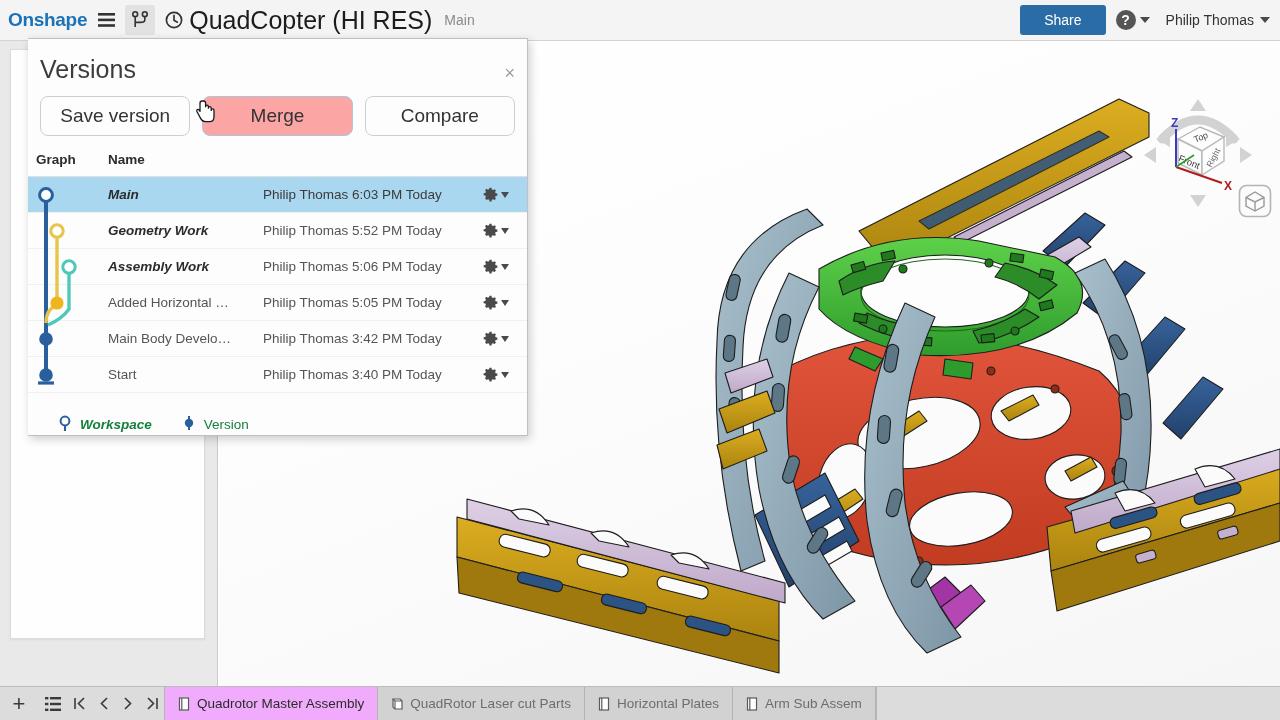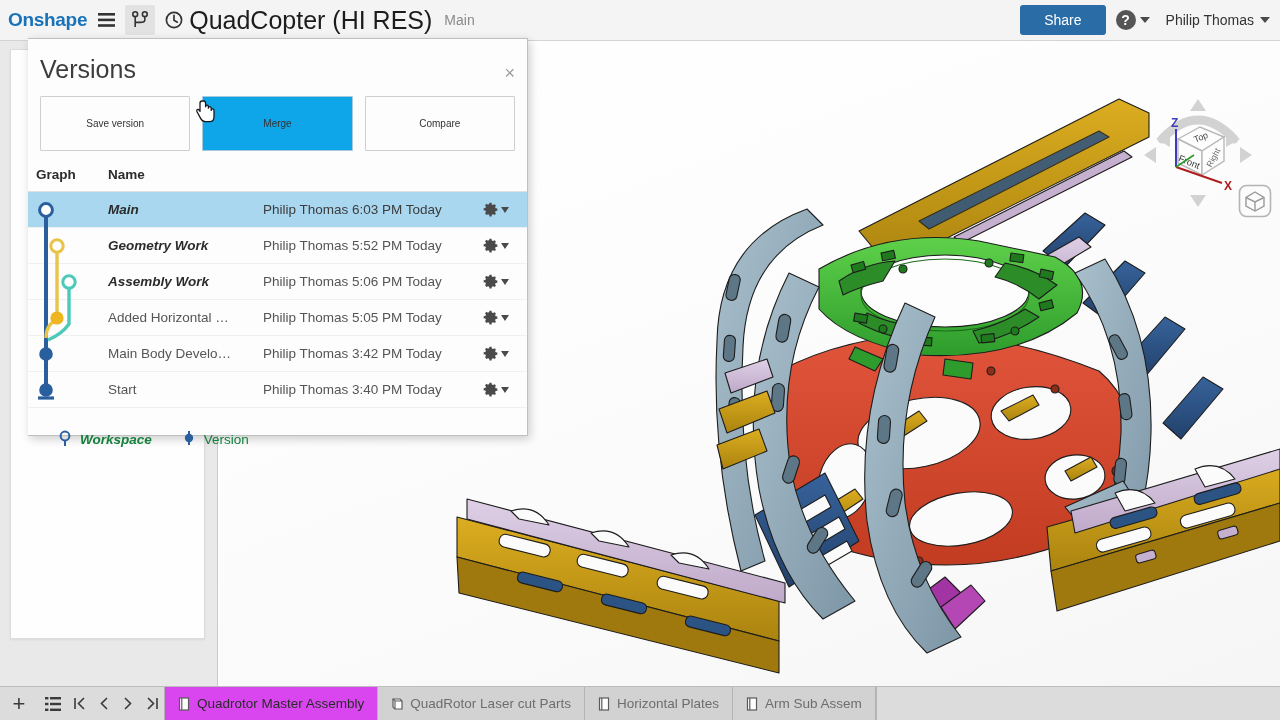--- a/index.html
+++ b/index.html
@@ -92,25 +92,25 @@
   .dlg-title {
     font-size: 25px; color: #3c3c3c; font-weight: 400;
     padding: 16px 0 8px 12px;
   }
   .dlg-close {
     position: absolute; right: 12px; top: 25px; font-size: 18px;
     color: #9b9b9b; cursor: pointer; line-height: 1;
   }
   .dlg-buttons { display: flex; gap: 12px; padding: 4px 12px 12px 12px; }
   .dbtn {
-    flex: 1; text-align: center; font-size: 10px; color: #333;
-    background: #fdfdfd; border: 1px solid #cfcfcf; border-radius: 1px;
-    padding: 21px 0; cursor: pointer; font-family: inherit;
-  }
-  .dbtn.hover { background: #0ea5e9; border-color: #a8c8dc; }
+    flex: 1; text-align: center; font-size: 19px; color: #333;
+    background: #fdfdfd; border: 1px solid #cfcfcf; border-radius: 8px;
+    padding: 8px 0; cursor: pointer; font-family: inherit;
+  }
+  .dbtn.hover { background: #fca5a5; border-color: #a8c8dc; }
 
   .tbl-head {
     display: flex; font-size: 13.5px; font-weight: bold; color: #2c2c2c;
     padding: 4px 0 9px 0; border-bottom: 1px solid #e0e0e0;
   }
   .col-graph { width: 80px; padding-left: 8px; }
   .col-name  { width: 155px; }
   .col-mod   { flex: 1; }
 
   .rows { position: relative; }
@@ -162,21 +162,21 @@
   .tb-navgrp { display: flex; align-items: stretch; border-right: 1px solid #b4b4b4; }
   .tb-nav {
     width: 24px; display: flex; align-items: center; justify-content: center;
     color: #3a3a3a; cursor: pointer; font-size: 14px;
   }
   .tab {
     display: flex; align-items: center; gap: 6px; padding: 0 13px;
     font-size: 13.5px; color: #6d6d6d; background: #d2d2d2;
     border-right: 1px solid #b4b4b4; cursor: pointer; white-space: nowrap;
   }
-  .tab.active { background: #d946ef; color: #2b2b2b; }
+  .tab.active { background: #f0abfc; color: #2b2b2b; }
   .tab-doc-icon { color: #5a5a5a; display: flex; align-items: center; }
 
   .sep-v { width: 1px; background: #b4b4b4; }
 </style>
 </head>
 <body>
 
 <div id="app">
 
   <div class="header">

